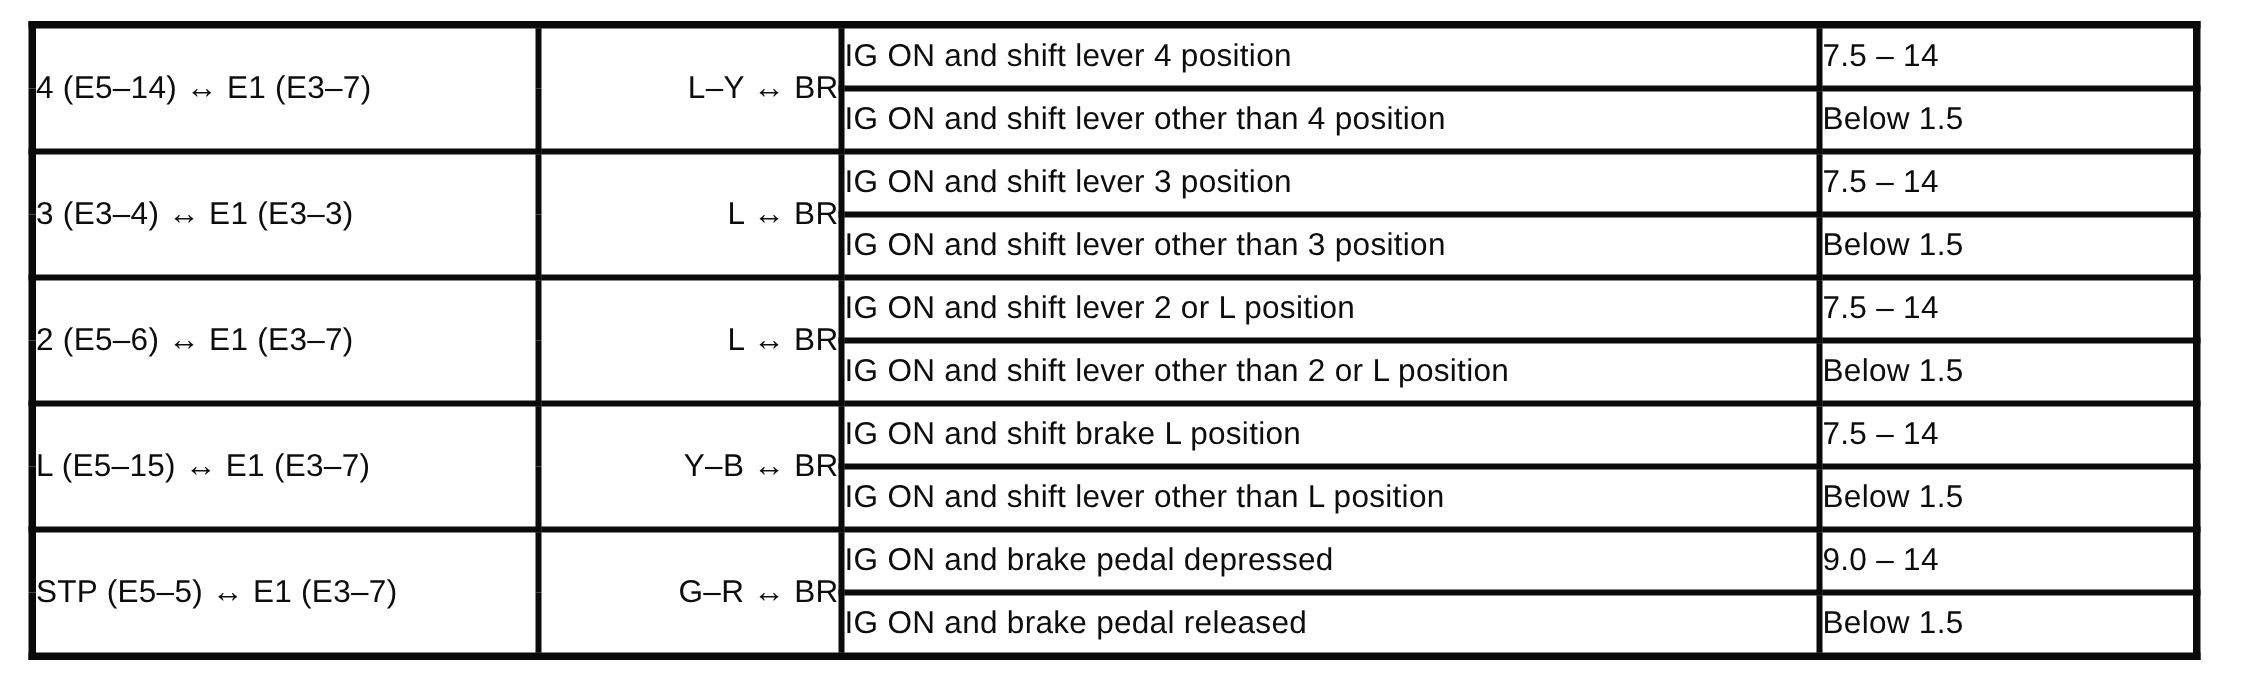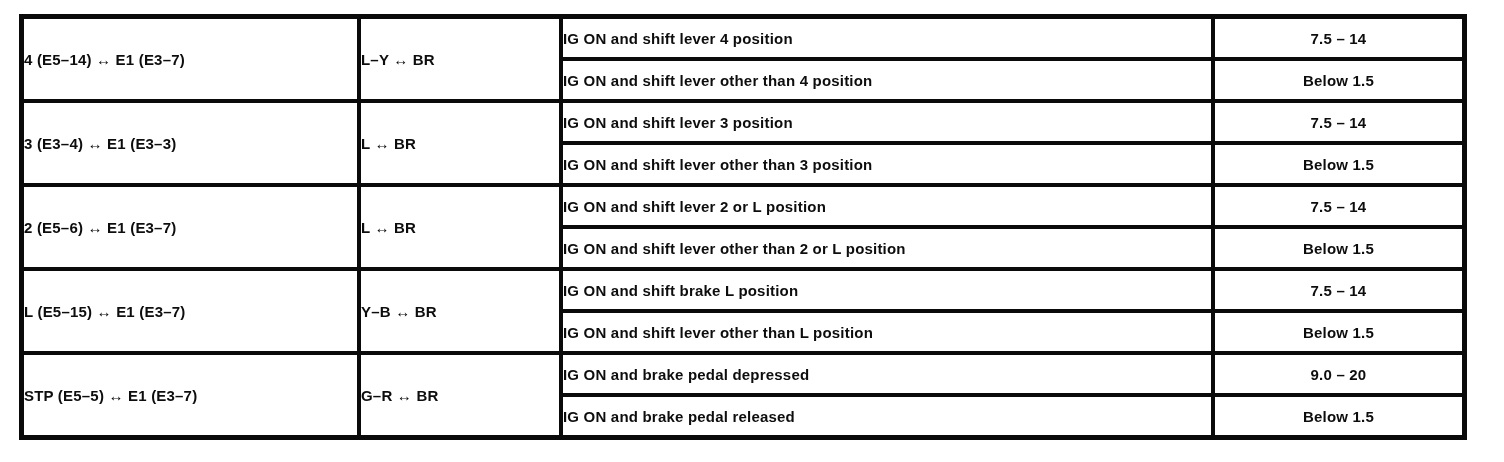--- a/index.html
+++ b/index.html
@@ -20,35 +20,35 @@
     left: 19px;
     top: 14px;
     width: 1437px;
     border-collapse: collapse;
     table-layout: fixed;
     background: #ffffff;
   }
   table.spec-table td {
     border: 4px solid #0a0a0a;
     color: #0d0d0d;
-    font-size: 15px;
-    font-weight: 700;
+    font-size: 21px;
+    font-weight: 400;
     letter-spacing: 0.2px;
     height: 38px;
     padding: 0;
     overflow: hidden;
     white-space: nowrap;
   }
   table.spec-table {
     border: 5px solid #0a0a0a;
   }
   td.col-terminal   { width: 333px; text-align: left; }
-  td.col-wire       { width: 198px; text-align: left; }
+  td.col-wire       { width: 198px; text-align: right; }
   td.col-condition  { width: 648px; text-align: left; padding-left: 10px; }
-  td.col-value      { width: 247px; text-align: center; }
+  td.col-value      { width: 247px; }
 </style>
 </head>
 <body>
 
 <div class="page">
   <table class="spec-table">
     <tbody>
 
       <tr>
         <td rowspan="2" class="col-terminal">4 (E5–14) ↔ E1 (E3–7)</td>
@@ -91,21 +91,21 @@
       </tr>
       <tr>
         <td class="col-condition">IG ON and shift lever other than L position</td>
         <td class="col-value">Below 1.5</td>
       </tr>
 
       <tr>
         <td rowspan="2" class="col-terminal">STP (E5–5) ↔ E1 (E3–7)</td>
         <td rowspan="2" class="col-wire">G–R ↔ BR</td>
         <td class="col-condition">IG ON and brake pedal depressed</td>
-        <td class="col-value">9.0 – 20</td>
+        <td class="col-value">9.0 – 14</td>
       </tr>
       <tr>
         <td class="col-condition">IG ON and brake pedal released</td>
         <td class="col-value">Below 1.5</td>
       </tr>
     </tbody>
   </table>
 </div>
 
 </body></html>

